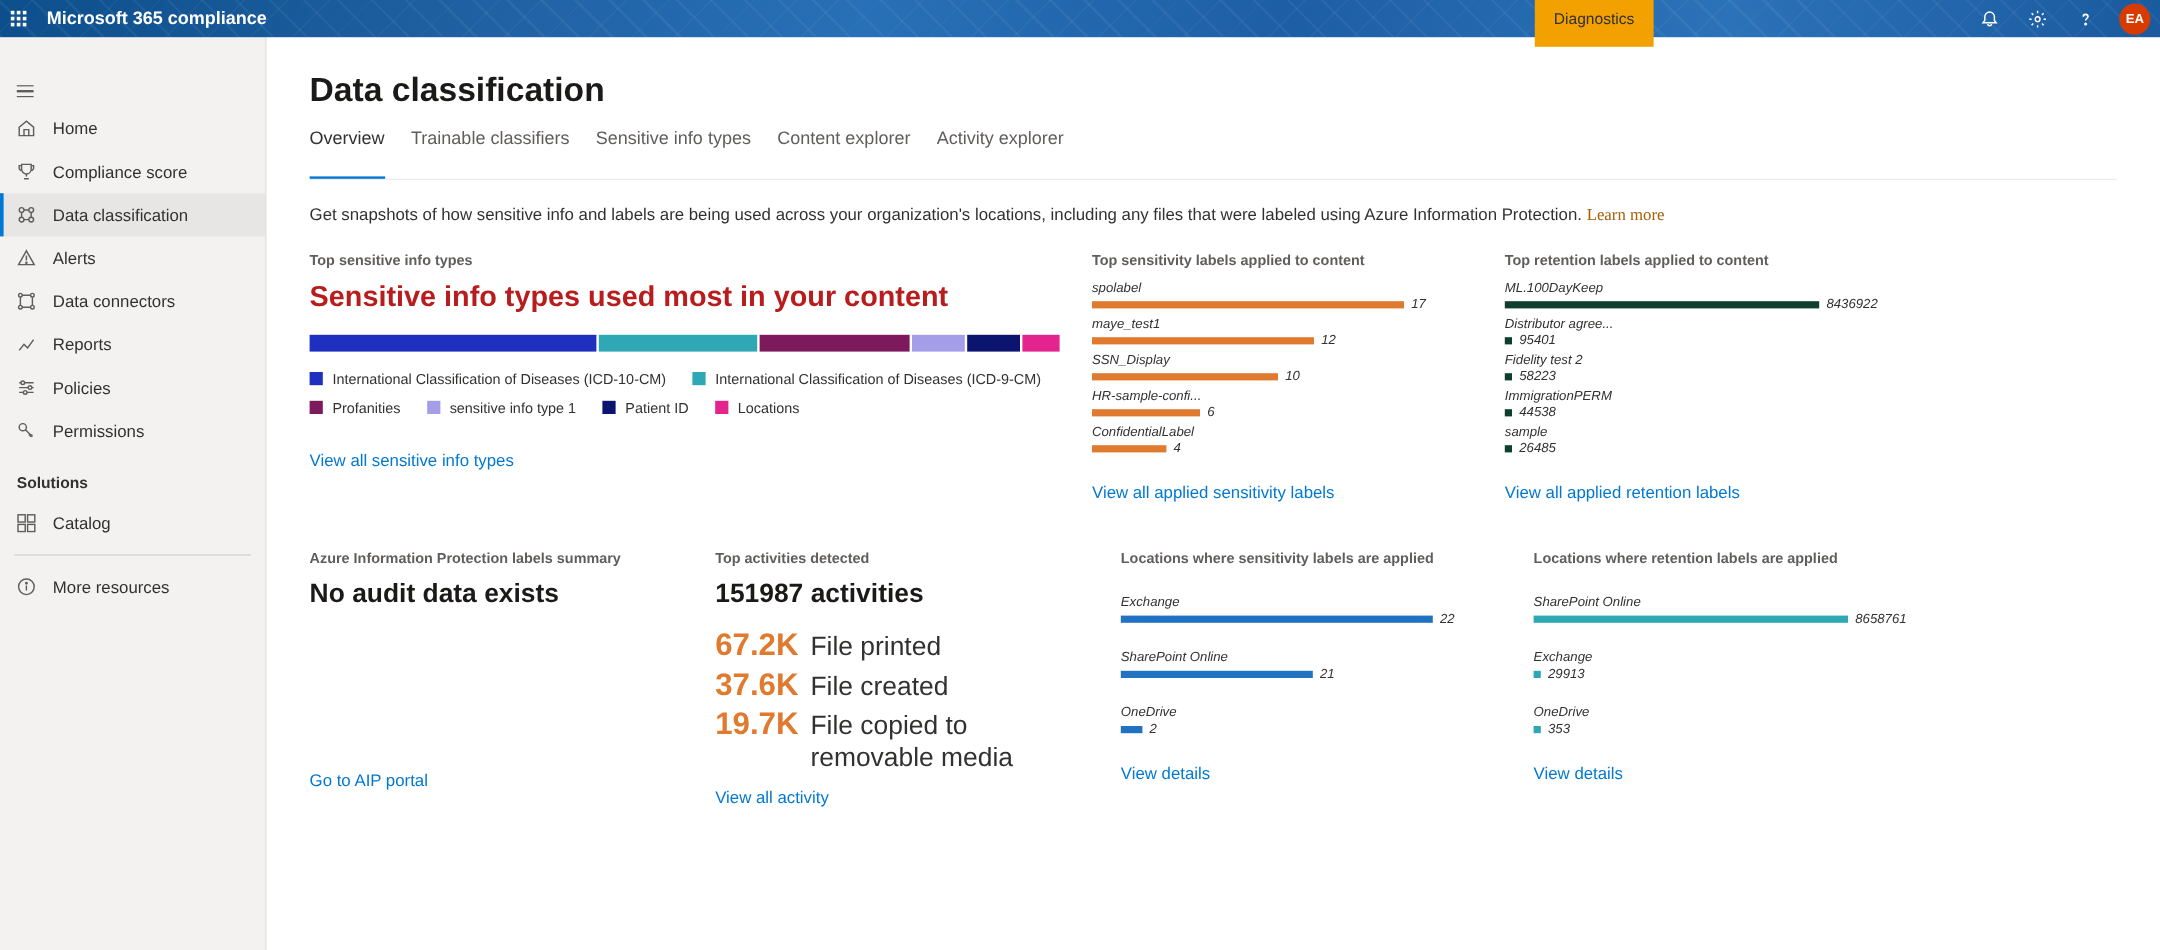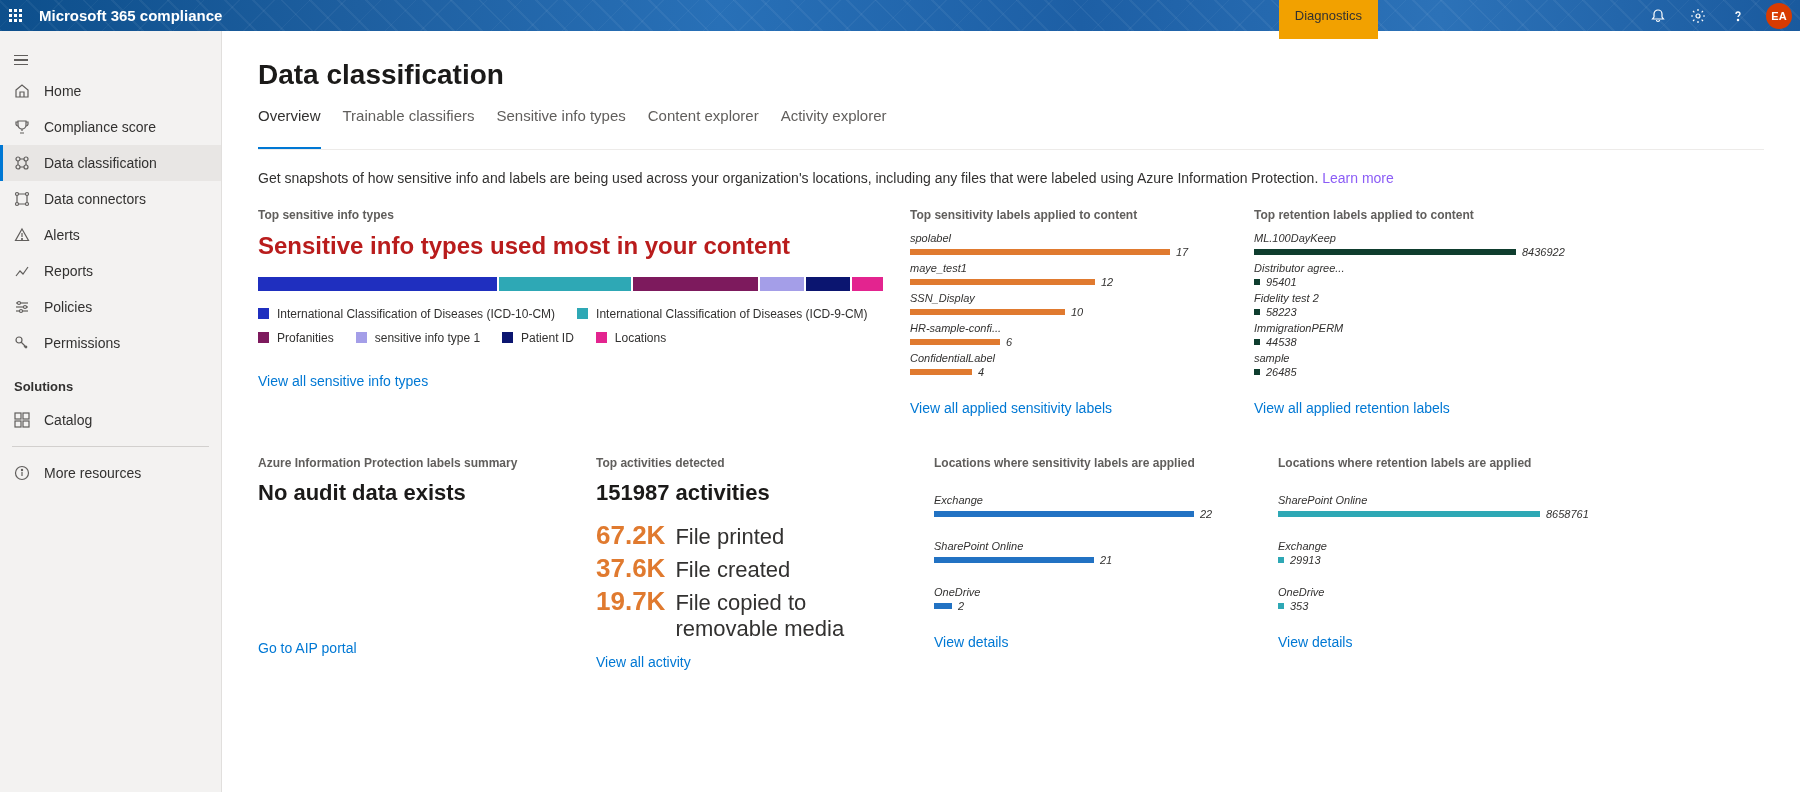--- a/index.html
+++ b/index.html
@@ -9,36 +9,36 @@
 .waffle { width: 31px; height:31px; display:flex; align-items:center; justify-content:center; cursor:pointer; position:relative; z-index:1;}
 .waffle-grid { display:grid; grid-template-columns:repeat(3,3px); grid-template-rows:repeat(3,3px); gap:2px; }
 .waffle-grid span { background:#fff; }
 .app-title { font-size:15px; font-weight:600; margin-left:8px; position:relative; z-index:1; }
 .top-spacer { flex:1; }
 .diag-btn { background:#f2a100; color:#323130; padding:16px 16px; font-size:13px; border:none; cursor:pointer; margin-right:260px; position:relative; z-index:1; }
 .top-icons { display:flex; align-items:center; gap:0; position:relative; z-index:1;}
 .top-icon { width:40px; height:31px; display:flex; align-items:center; justify-content:center; cursor:pointer; color:#fff; }
 .avatar { width:26px; height:26px; border-radius:50%; background:#d83b01; color:#fff; display:flex; align-items:center; justify-content:center; font-size:11px; font-weight:600; margin:0 8px; cursor:pointer; }
 .layout { display:flex; height:calc(100vh - 31px); }
-.sidebar { width:222px; background:#f3f2f1; border-right:1px solid #e1dfdd; padding-top:8px; overflow-y:auto; }
+.sidebar { width:222px; background:#f3f2f1; border-right:1px solid #e1dfdd; padding-top:24px; overflow-y:auto; }
 .collapse-row { padding:4px 14px 8px; }
 .hamburger { cursor:pointer; display:inline-flex; flex-direction:column; gap:3px; }
 .hamburger span { width:14px; height:1.5px; background:#605e5c; }
 .nav-item { display:flex; align-items:center; gap:14px; padding:10px 14px; cursor:pointer; color:#323130; font-size:14px; }
 .nav-item.active { border-left:3px solid #0078d4; padding-left:11px; background:#e8e6e4; }
 .nav-icon { width:16px; height:16px; flex-shrink:0; display:flex; align-items:center; justify-content:center; }
 .nav-section { padding:18px 14px 8px; font-size:13px; font-weight:600; color:#323130; }
 .nav-divider { height:1px; background:#d2d0ce; margin:8px 12px; }
 .main { flex:1; overflow-y:auto; padding:28px 36px 40px 36px; }
 .page-title { font-size:28px; font-weight:700; color:#1b1a19; margin-bottom:16px; }
 .tabs { display:flex; gap:22px; border-bottom:1px solid #edebe9; margin-bottom:20px; }
 .tab { padding:0 0 23px 0; cursor:pointer; font-size:15px; color:#605e5c; }
 .tab.active { color:#323130; border-bottom:2px solid #0078d4; font-weight:400; }
 .intro { font-size:14px; color:#323130; margin-bottom:22px; }
-.intro a { color:#8b5cf6; text-decoration:none; cursor:pointer; }
+.intro a { color:#a16207; text-decoration:none; cursor:pointer;font-family:Liberation Serif, serif; }
 .cards { display:grid; grid-template-columns: 628px 320px 320px; gap:24px; }
 .card-header { font-size:12px; font-weight:600; color:#605e5c; margin-bottom:10px; }
 .card-title { font-size:24px; font-weight:700; color:#b91c1c; margin-bottom:16px; line-height:1.2; }
 .stacked-bar { display:flex; height:14px; width:100%; margin-bottom:16px; }
 .stacked-seg { height:100%; }
 .legend { display:flex; flex-wrap:wrap; gap:10px 22px; font-size:12px; color:#323130; margin-bottom:28px; }
 .legend-item { display:flex; align-items:center; gap:8px; }
 .swatch { width:11px; height:11px; }
 .link { color:#0078d4; font-size:14px; cursor:pointer; }
 .hbars { display:flex; flex-direction:column; gap:6px; margin-bottom:22px;font-style:italic; }
@@ -133,38 +133,38 @@
               <circle cx="4" cy="12" r="2"></circle>
               <circle cx="12" cy="12" r="2"></circle>
               <path d="M6 4h4M4 6v4M12 6v4M6 12h4"></path>
             </svg>
           </span>
           <span>Data classification</span>
         </div>
         <div class="nav-item">
           <span class="nav-icon">
             <svg width="16" height="16" viewBox="0 0 16 16" fill="none" stroke="#605e5c" stroke-width="1.2">
+              <path d="M8 2l6.5 11.5h-13z"></path>
+              <line x1="8" y1="6" x2="8" y2="10"></line>
+              <circle cx="8" cy="12" r="0.5" fill="#605e5c"></circle>
+            </svg>
+          </span>
+          <span>Alerts</span>
+        </div>
+        <div class="nav-item">
+          <span class="nav-icon">
+            <svg width="16" height="16" viewBox="0 0 16 16" fill="none" stroke="#605e5c" stroke-width="1.2">
               <circle cx="3" cy="3" r="1.5"></circle>
               <circle cx="13" cy="3" r="1.5"></circle>
               <circle cx="3" cy="13" r="1.5"></circle>
               <circle cx="13" cy="13" r="1.5"></circle>
               <path d="M4.5 3h7M3 4.5v7M13 4.5v7M4.5 13h7"></path>
             </svg>
           </span>
           <span>Data connectors</span>
-        </div>
-        <div class="nav-item">
-          <span class="nav-icon">
-            <svg width="16" height="16" viewBox="0 0 16 16" fill="none" stroke="#605e5c" stroke-width="1.2">
-              <path d="M8 2l6.5 11.5h-13z"></path>
-              <line x1="8" y1="6" x2="8" y2="10"></line>
-              <circle cx="8" cy="12" r="0.5" fill="#605e5c"></circle>
-            </svg>
-          </span>
-          <span>Alerts</span>
         </div>
         <div class="nav-item">
           <span class="nav-icon">
             <svg width="16" height="16" viewBox="0 0 16 16" fill="none" stroke="#605e5c" stroke-width="1.2">
               <path d="M2 13l4-5 3 3 5-7"></path>
             </svg>
           </span>
           <span>Reports</span>
         </div>
         <div class="nav-item">

